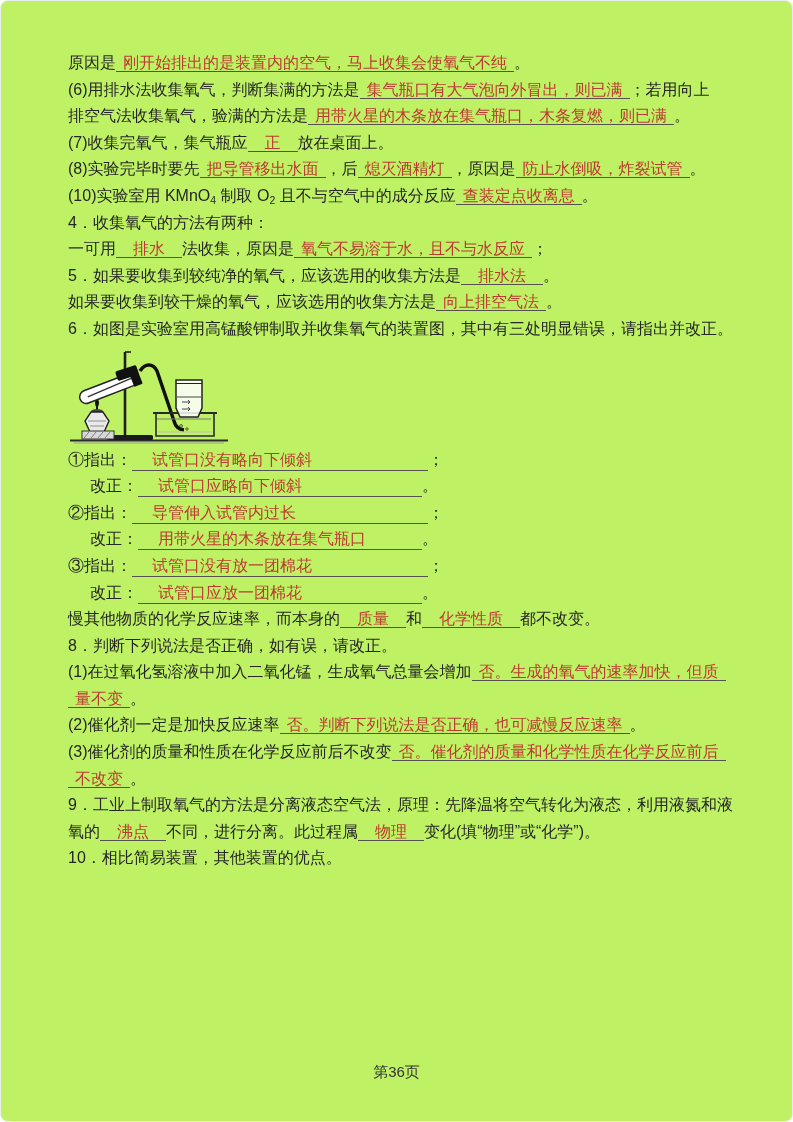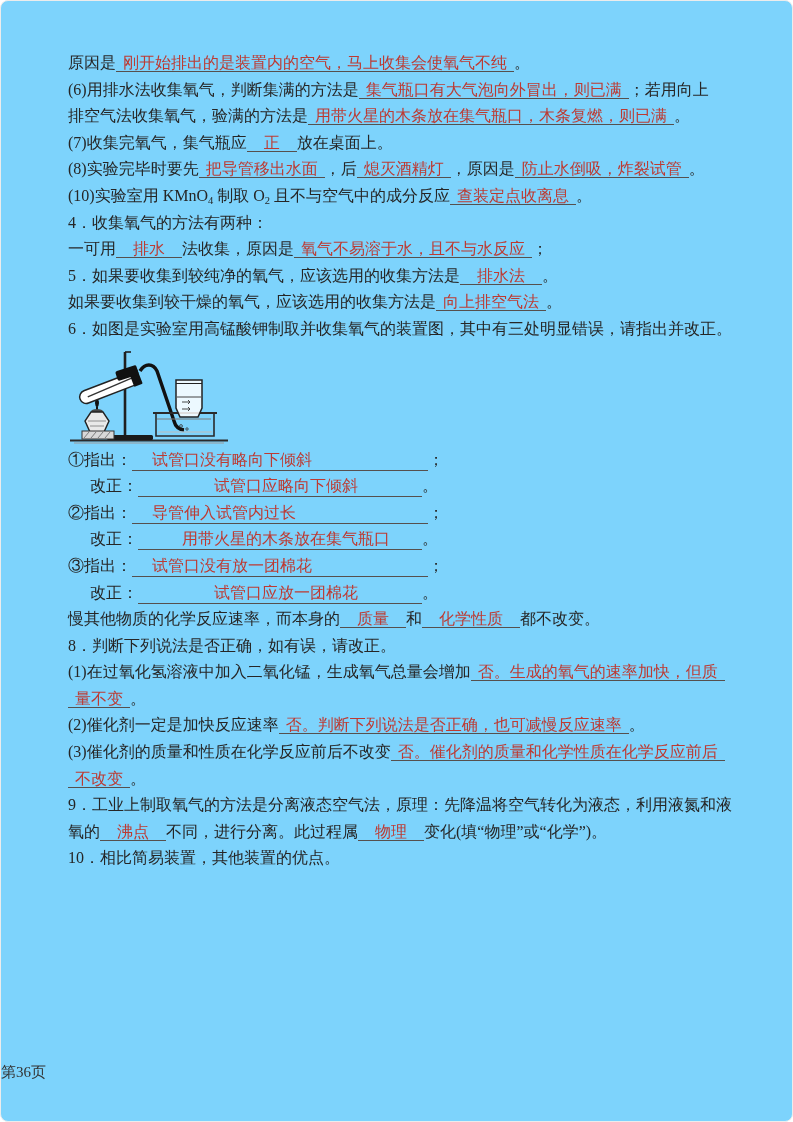--- a/index.html
+++ b/index.html
@@ -1,30 +1,30 @@
 <!DOCTYPE html>
 <html><head>
 <meta charset="utf-8">
 <style>
   html,body{margin:0;padding:0;background:#fff;}
-  .page{position:relative;width:793px;height:1122px;background:#7dd3fc;box-sizing:border-box;
+  .page{position:relative;width:793px;height:1122px;background:#bef264;box-sizing:border-box;
         border:1px solid #ececec;border-radius:8px;overflow:hidden;
-        font-family:Liberation Serif, serif;color:#262626;padding-left:28px;}
+        font-family:Liberation Sans, sans-serif;color:#262626;padding-left:28px;}
   .content{position:absolute;left:67px;top:49px;width:662px;}
   .line{height:26.6px;line-height:26.6px;font-size:16px;white-space:nowrap;}
   .indent{padding-left:22px;}
   .t{color:#262626;}
   .ans{color:#bd3a32;border-bottom:1.6px solid #56504e;padding:0 7px;}
   .p1{padding:0 17px;}
   .w1,.w2{display:inline-block;min-width:296px;height:23px;line-height:23px;
           padding:0 8px 0 20px;box-sizing:border-box;}
-  .w2{min-width:284px;text-align:center;}
+  .w2{min-width:284px;}
   .sb{font-size:10.5px;vertical-align:-3px;}
   .diagram{height:98px;margin-top:4px;margin-bottom:2px;}
-  .footer{position:absolute;left:0;top:1062px;width:100%;text-align:left;
+  .footer{position:absolute;left:0;top:1062px;width:100%;text-align:center;
           font-size:15px;color:#333;}
 </style>
 </head>
 <body>
 
 <div class="page">
   <div class="content">
 
     <div class="line"><span class="t">原因是</span><span class="ans">刚开始排出的是装置内的空气，马上收集会使氧气不纯</span><span class="t">。</span></div>
 

